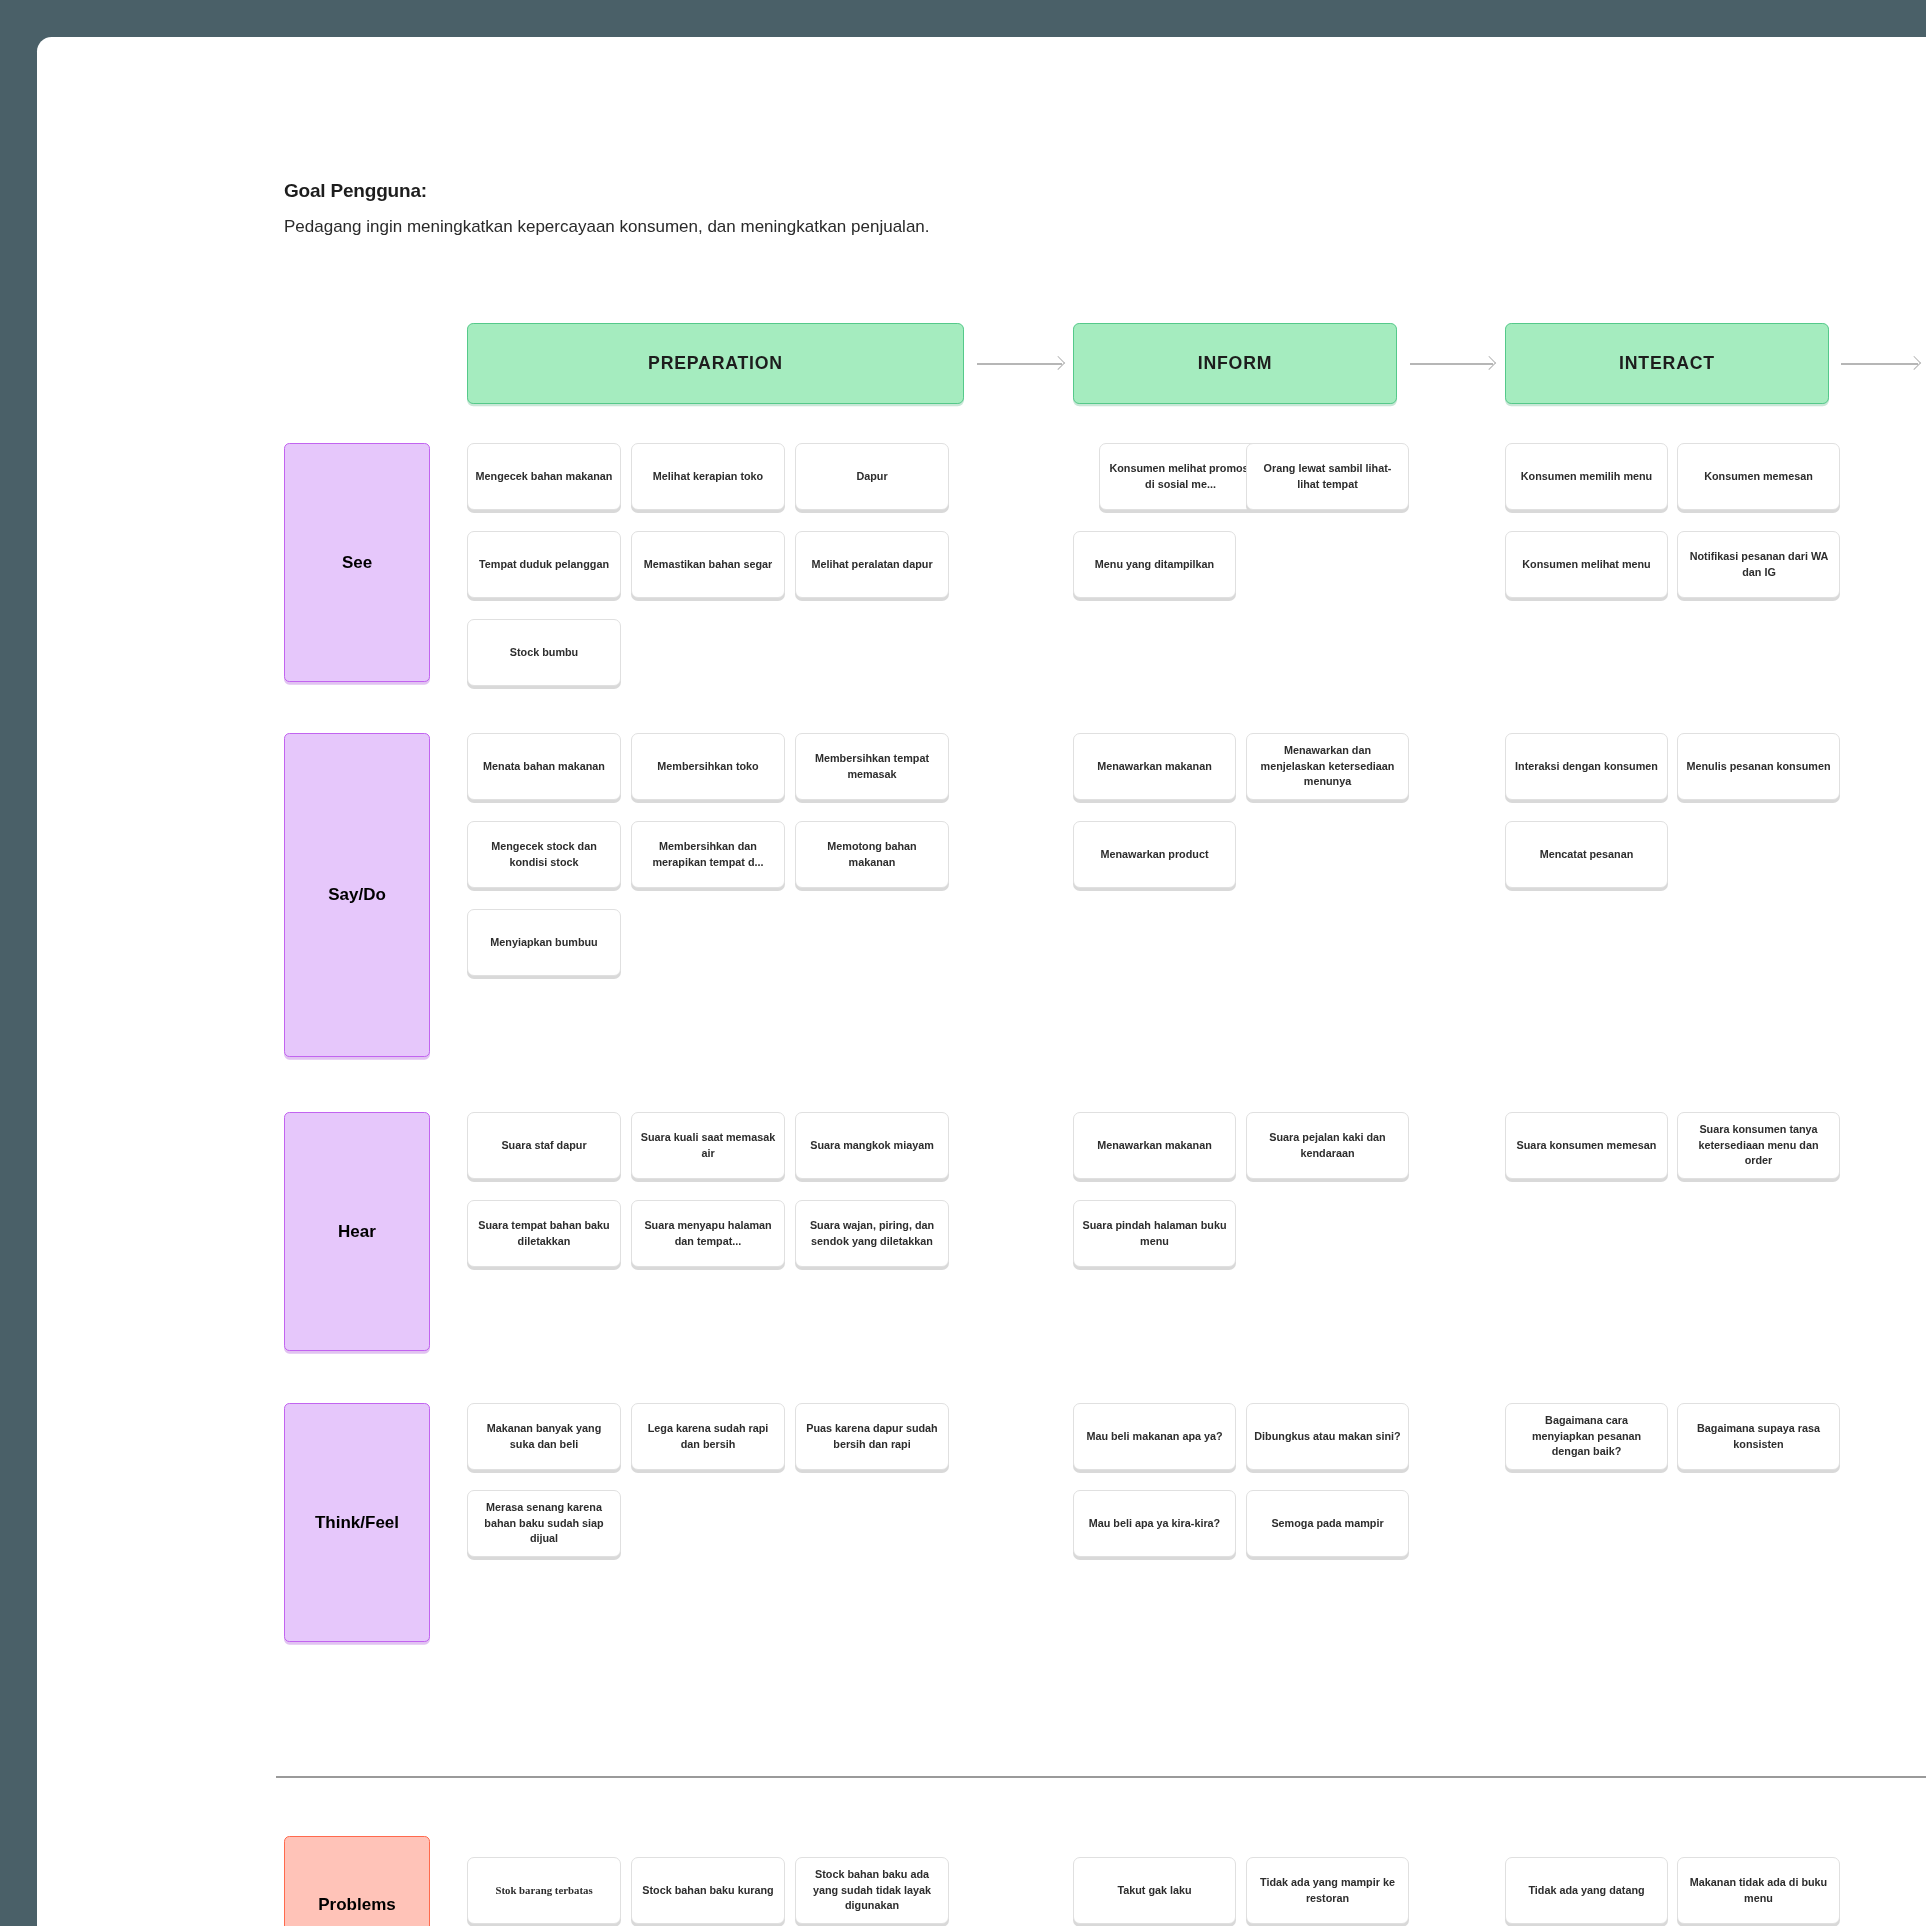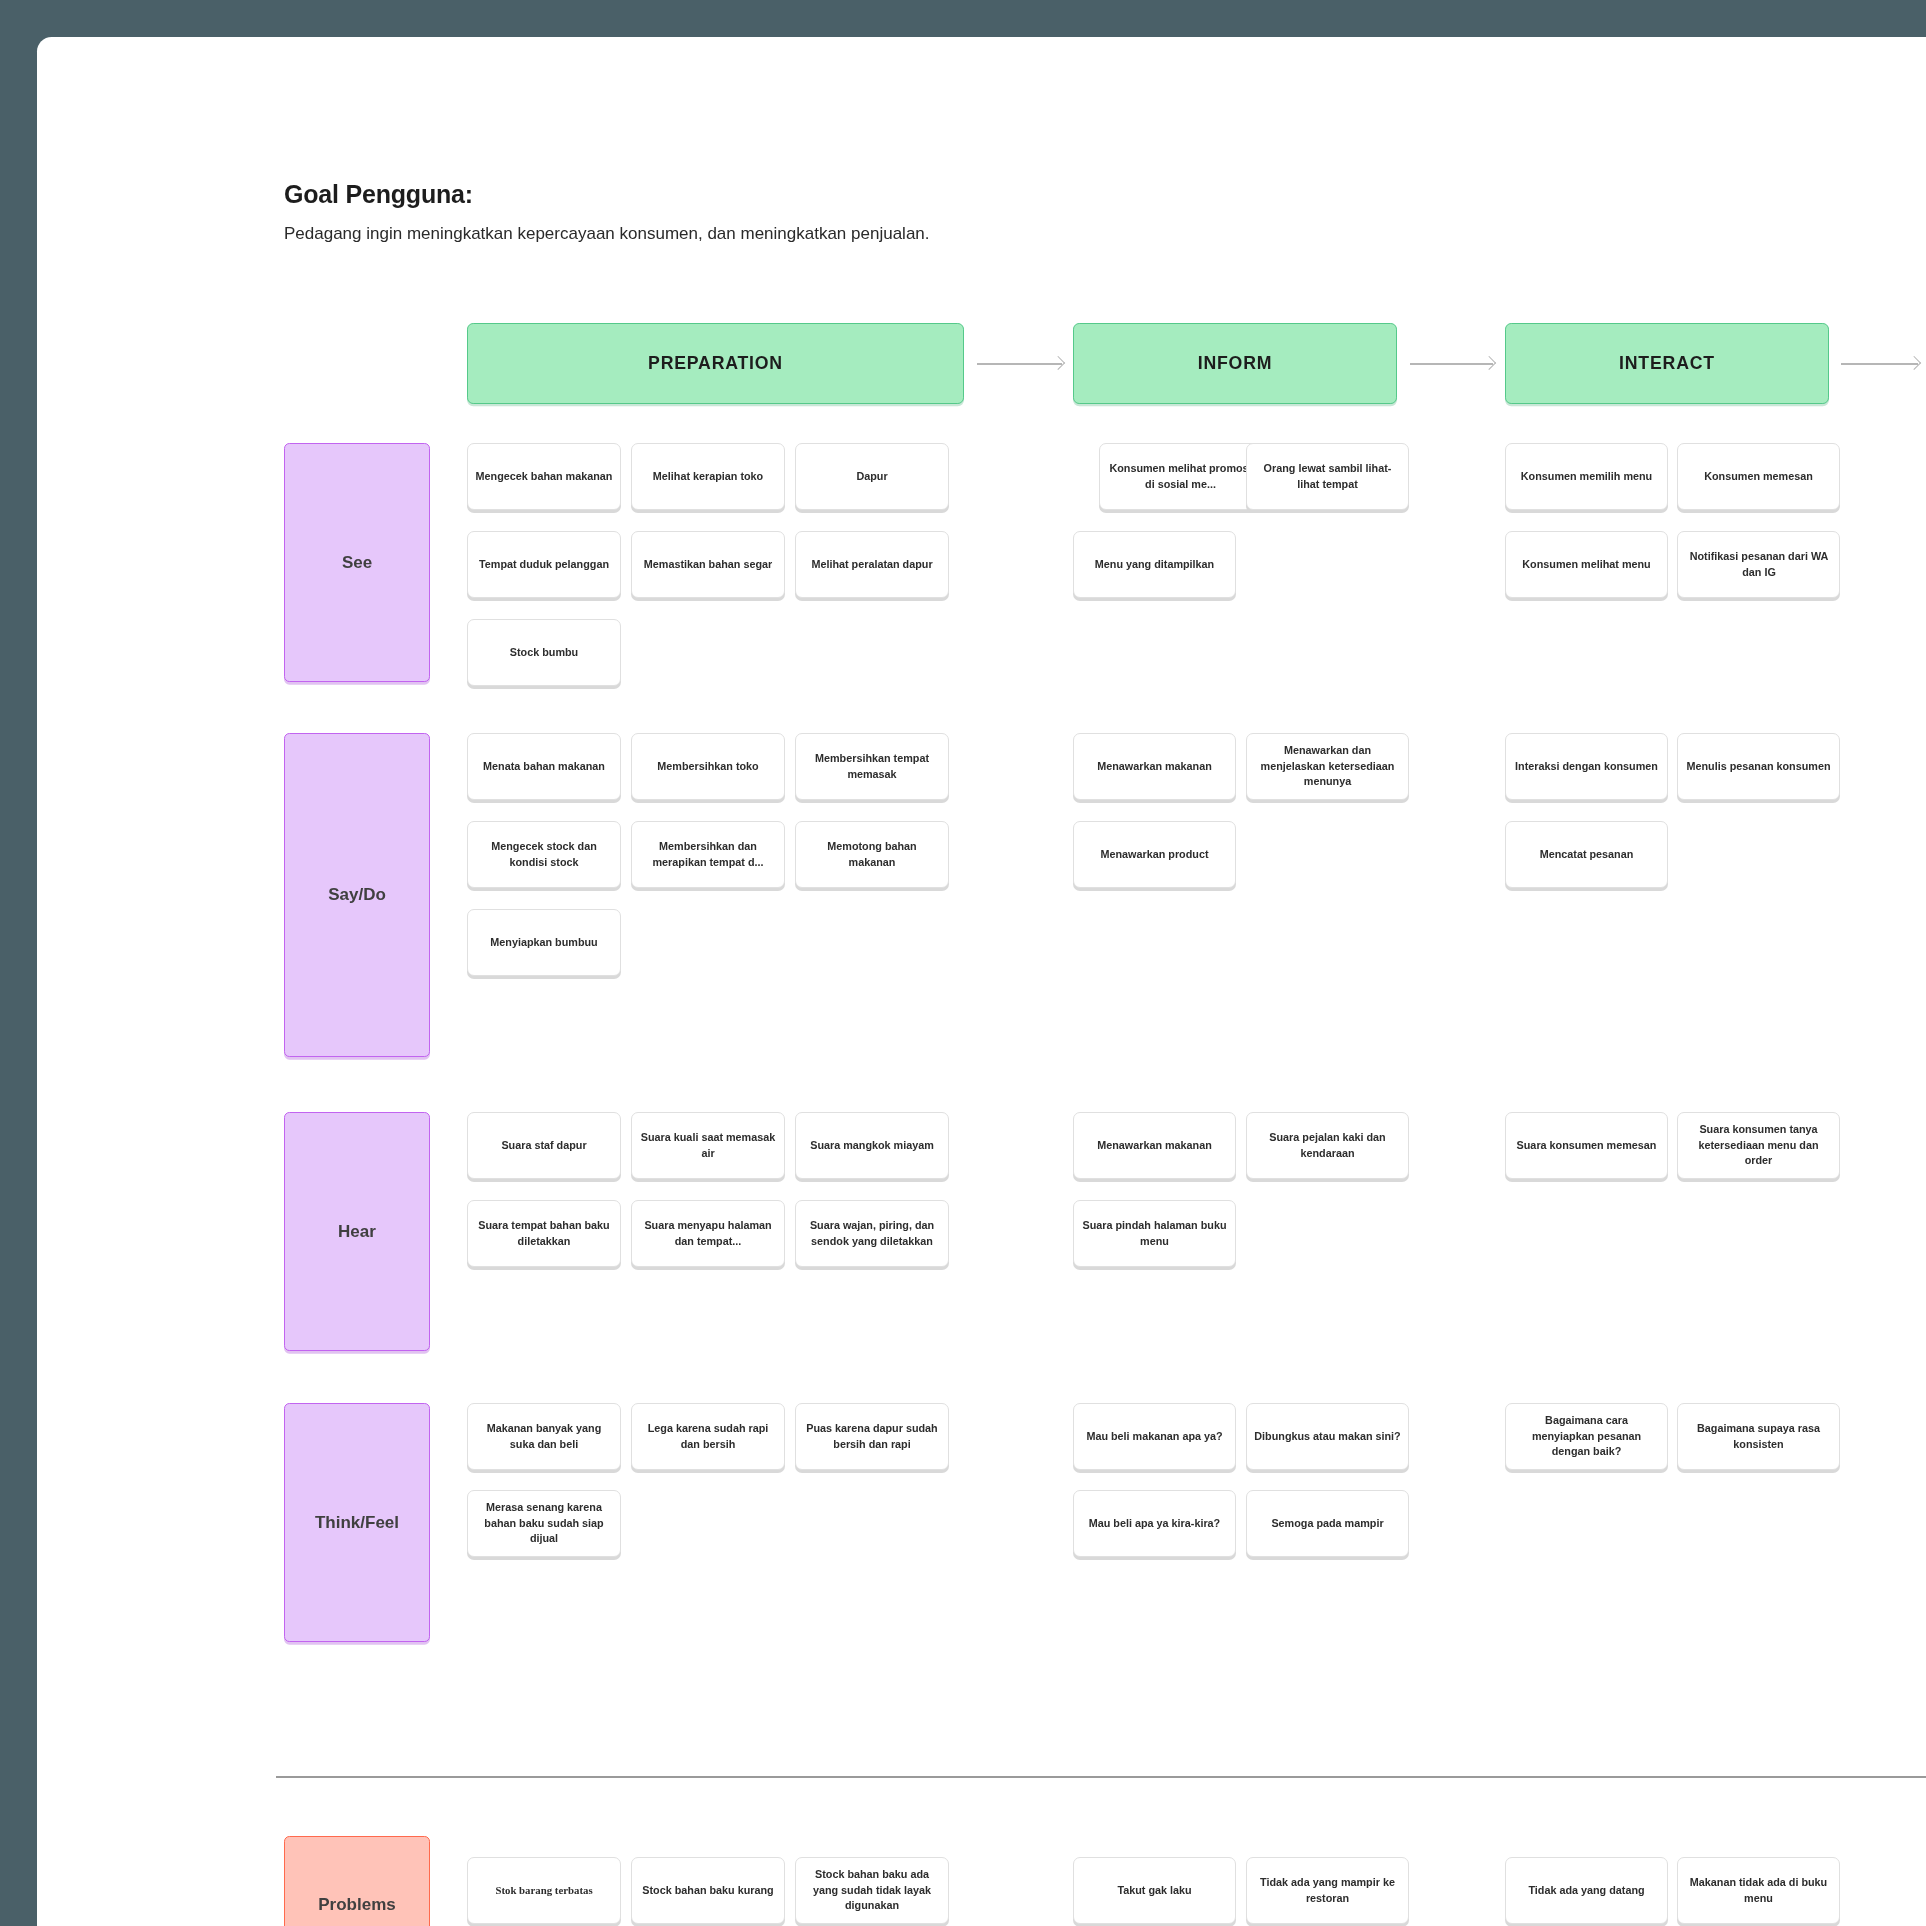--- a/index.html
+++ b/index.html
@@ -21,21 +21,21 @@
     width: 2811px;
     height: 2071px;
     background: #ffffff;
     border-radius: 14.6px;
     overflow: hidden;
   }
 
   
   .header { position: absolute; left: 247px; top: 143px; }
   .page-title {
-    font-size: 25px;
+    font-size: 19px;
     font-weight: bold;
     color: #1d1d1d;
     letter-spacing: -0.2px;
   }
   .page-subtitle {
     margin-top: 15.4px;
     font-size: 17px;
     color: #2a2a2a;
     font-weight: 400;
   }
@@ -95,21 +95,21 @@
     box-shadow: 0 2.7px 0 0 rgba(170,80,215,0.35);
   }
   .rowlabel.problems {
     background: #ffc3b8;
     border-color: #ff6a4d;
     box-shadow: 0 2.7px 0 0 rgba(235,90,60,0.38);
   }
   .rowlabel-text {
     font-size: 17px;
     font-weight: bold;
-    color: #404040;
+    color: #000000;
     text-align: left;
   }
 
   
   .card {
     position: absolute;
     background: #ffffff;
     border: 1.5px solid #e0e0e0;
     border-radius: 7px;
     display: flex;

